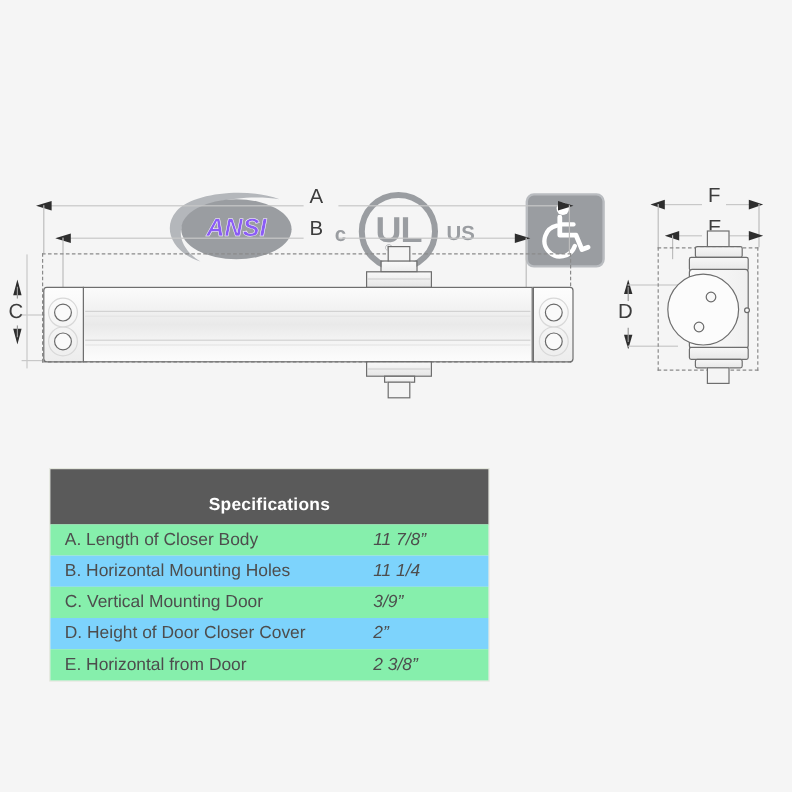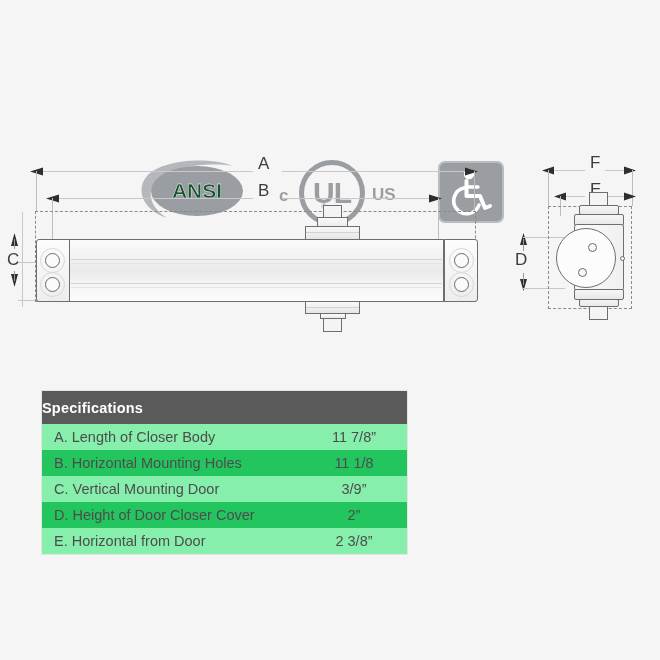--- a/index.html
+++ b/index.html
@@ -20,21 +20,21 @@
   .ansi-swoosh{
     position:absolute;left:0;top:0;width:110px;height:62px;
   }
   .ansi-ellipse{
     position:absolute;left:14px;top:6px;width:92px;height:50px;
     background:#9a9da1;border-radius:50%;
   }
   .ansi-text{
     position:absolute;left:14px;top:6px;width:92px;height:50px;
     display:flex;align-items:center;justify-content:center;
-    color:#14532d;font-weight:bold;
+    color:#8b5cf6;font-weight:bold;font-style:italic;
     font-size:21px;letter-spacing:0px;
     font-family:"Liberation Sans", sans-serif;
     -webkit-text-stroke:0.4px #ffffff;
   }
 
   .ul-logo{position:absolute;left:277px;top:80px;width:125px;height:72px;}
   .ul-c{
     position:absolute;left:2px;top:28px;
     font-size:17px;font-weight:bold;color:#9a9da1;
   }
@@ -143,32 +143,32 @@
   }
 
   
   .spec-table{
     position:absolute;left:41px;top:390px;width:367px;
     border:1px solid #e3e6dd;box-sizing:border-box;
     font-size:14.5px;
   }
   .spec-head{
     background:#5a5a5a;color:#ffffff;font-weight:bold;
-    padding:9px 0 8px 0;font-size:14.5px;
+    text-align:center;padding:22px 0 8px 0;font-size:14.5px;
     letter-spacing:0.2px;
   }
   .spec-row{
     display:flex;align-items:center;
     padding:5px 10px 5px 12px;
     color:#4d4d4d;
   }
   .spec-row.odd{background:#86efac;}
-  .spec-row.even{background:#22c55e;}
+  .spec-row.even{background:#7dd3fc;}
   .spec-name{flex:1;white-space:nowrap;}
-  .spec-val{width:86px;text-align:center;white-space:nowrap;}
+  .spec-val{width:86px;text-align:left;white-space:nowrap;font-style:italic;}
 </style>
 </head>
 <body>
 
 <div class="page">
 
   <div class="logos">
 
     <div class="ansi-logo">
       <svg class="ansi-swoosh" width="110" height="62" viewBox="0 0 110 62">
@@ -322,21 +322,21 @@
 
   <div class="spec-table">
     <div class="spec-head">Specifications</div>
 
     <div class="spec-row odd">
       <div class="spec-name">A. Length of Closer Body</div>
       <div class="spec-val">11 7/8”</div>
     </div>
     <div class="spec-row even">
       <div class="spec-name">B. Horizontal Mounting Holes</div>
-      <div class="spec-val">11  1/8</div>
+      <div class="spec-val">11  1/4</div>
     </div>
     <div class="spec-row odd">
       <div class="spec-name">C. Vertical Mounting Door</div>
       <div class="spec-val">3/9”</div>
     </div>
     <div class="spec-row even">
       <div class="spec-name">D. Height of Door Closer Cover</div>
       <div class="spec-val">2”</div>
     </div>
     <div class="spec-row odd">

